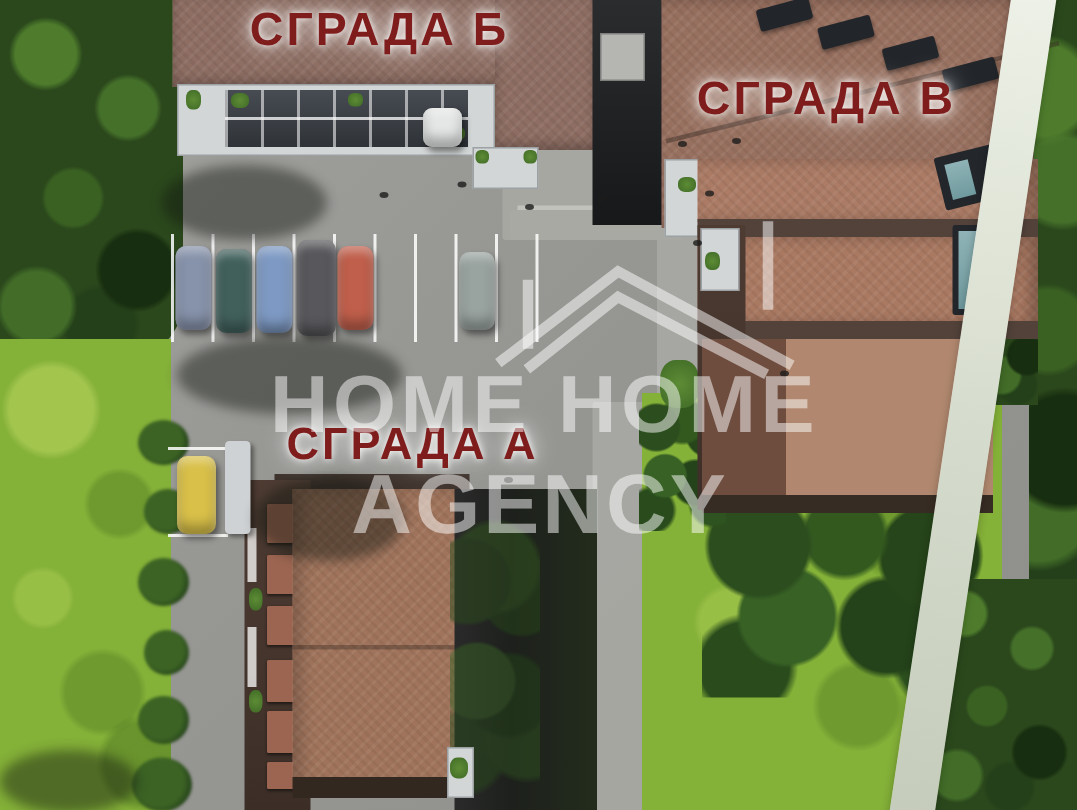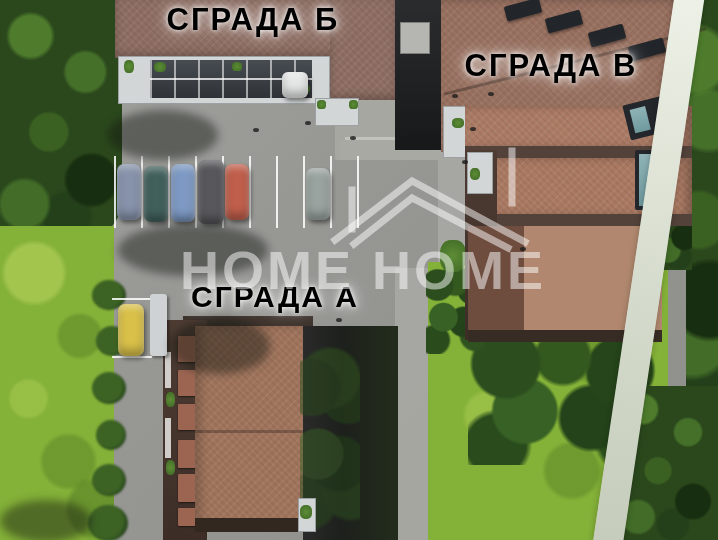--- a/index.html
+++ b/index.html
@@ -67,21 +67,21 @@
   
   .shadow-blob{background:rgba(18,22,16,.45);border-radius:50%;filter:blur(4px);}
   .bird{width:6px;height:4px;background:#1c1c1c;border-radius:50%;opacity:.8;}
   .stall-line{width:2px;background:rgba(255,255,255,.85);}
   .stall-line-h{height:2px;background:rgba(255,255,255,.85);}
   .car{border-radius:7px;box-shadow:2px 3px 4px rgba(0,0,0,.45),inset 0 4px 6px rgba(255,255,255,.35),inset 0 -6px 8px rgba(0,0,0,.3);}
   .white-band{background:linear-gradient(180deg,#eef2e8 0%,#d6dccd 50%,#c2c9b8 100%);
     box-shadow:0 0 6px rgba(0,0,0,.25);}
 
   
-  .bldg-label{font-weight:900;font-size:31px;letter-spacing:2px;color:#000000;
+  .bldg-label{font-weight:900;font-size:31px;letter-spacing:2px;color:#7f1d1d;
     text-align:center;line-height:1;white-space:nowrap;
     text-shadow:0 0 5px rgba(255,255,255,.95),0 0 12px rgba(255,255,255,.75),0 0 20px rgba(255,255,255,.5);
     z-index:60;}
   .wm-text{color:rgba(255,255,255,.5);font-weight:700;text-align:center;white-space:nowrap;
     z-index:70;line-height:1;}
   .wm-icon{z-index:70;}
 </style>
 </head>
 <body>
 
@@ -224,14 +224,15 @@
 
   <svg class="wm-icon" style="left:330px;top:143px;" width="200" height="120" viewBox="0 0 200 120">
     <g fill="none" stroke="rgba(255,255,255,0.5)" stroke-width="7" stroke-linecap="square">
       <path d="M5 97 L82 38 L195 99"></path>
       <path d="M24 101 L82 55 L178 105"></path>
       <path d="M22 47 L22 86"></path>
       <path d="M182 8 L182 60"></path>
     </g>
   </svg>
   <div class="wm-text" style="left:180px;top:243px;width:360px;font-size:54px;letter-spacing:3px;">HOME HOME</div>
+  <div class="wm-text" style="left:180px;top:308px;width:360px;font-size:56px;letter-spacing:2px;">AGENCY</div>
 
 </div>
 
 </body></html>

